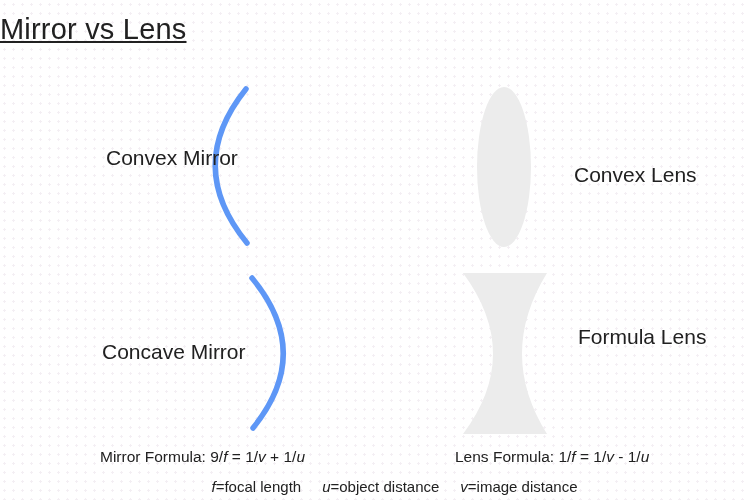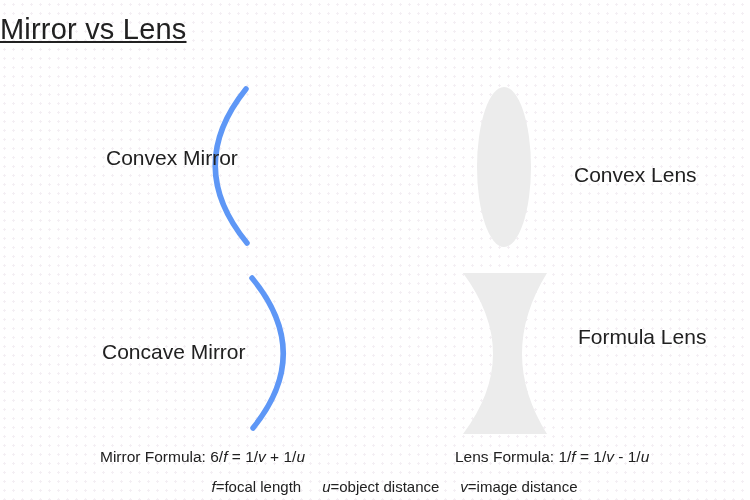--- a/index.html
+++ b/index.html
@@ -95,21 +95,21 @@
 
   <div class="label lbl-convex-mirror">Convex Mirror</div>
 
   <div class="label lbl-concave-mirror">Concave Mirror</div>
 
   <div class="label lbl-convex-lens">Convex Lens</div>
 
   <div class="label lbl-concave-lens">Formula Lens</div>
 
   <div class="formula formula-mirror">
-    <span>Mirror Formula: 6/</span><span class="it">f</span><span> = 1/</span><span class="it">v</span><span> + 1/</span><span class="it">u</span>
+    <span>Mirror Formula: 9/</span><span class="it">f</span><span> = 1/</span><span class="it">v</span><span> + 1/</span><span class="it">u</span>
   </div>
 
   <div class="formula formula-lens">
     <span>Lens Formula: 1/</span><span class="it">f</span><span> = 1/</span><span class="it">v</span><span> - 1/</span><span class="it">u</span>
   </div>
 
   <div class="legend">
     <span class="legend-item"><span class="it">f</span><span>=focal length</span></span>
     <span class="legend-item"><span class="it">u</span><span>=object distance</span></span>
     <span class="legend-item"><span class="it">v</span><span>=image distance</span></span>

